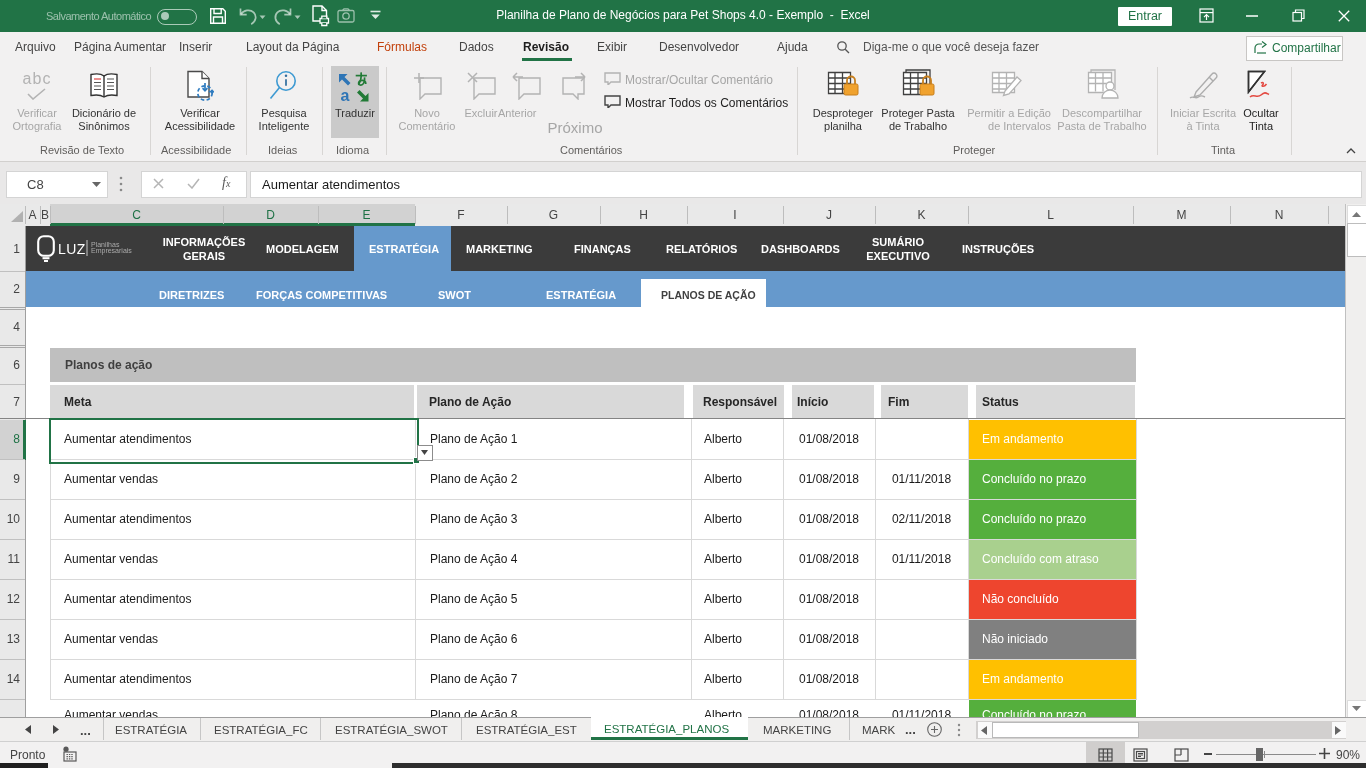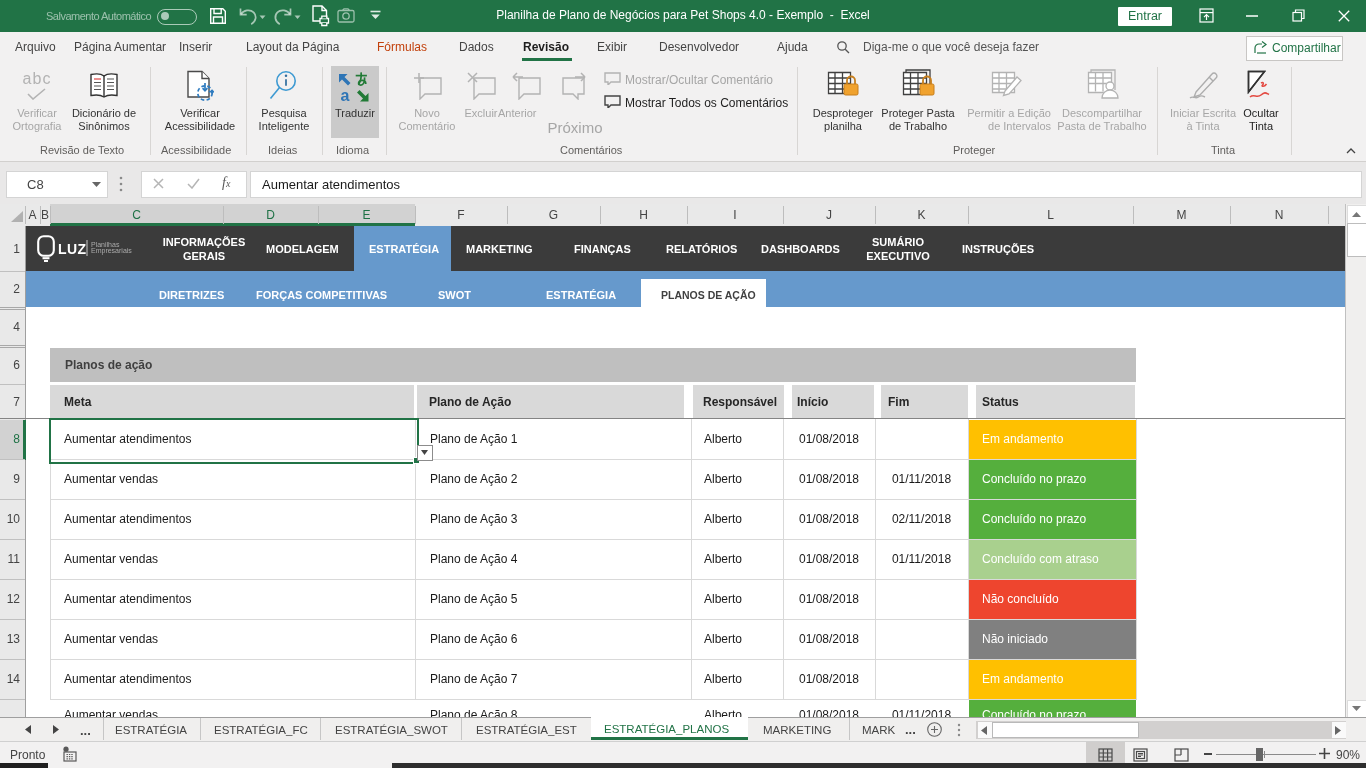--- a/index.html
+++ b/index.html
@@ -383,21 +383,21 @@
 
 <div class="ab" style="left:26px;top:226px;width:1319px;height:45px;background:#3b3b3b;"></div>
 
 <svg class="ab" style="left:37px;top:235px;" width="18" height="27" viewBox="0 0 18 27">
       <g fill="none" stroke="#fff" stroke-width="2.1">
         <rect x="1.2" y="1.2" width="15.6" height="19.6" rx="5.5"></rect>
         <path d="M5.5 23.2h7"></path>
         <path d="M7 26h4"></path>
       </g>
     </svg>
-<div class="ab tt" style="left:58px;top:241px;font-size:14px;font-weight:bold;color:#fff;letter-spacing:.4px;">LUZ</div>
+<div class="ab tt" style="left:58px;top:241px;font-size:14px;font-weight:normal;color:#fff;letter-spacing:.4px;">LUZ</div>
 <div class="ab" style="left:86px;top:240px;width:1.5px;height:16px;background:#808080;"></div>
 <div class="ab tt" style="left:91px;top:242px;font-size:7px;color:#ababab;line-height:6px;">Planilhas<br>Empresariais</div>
 
 <div class="ab tt" style="left:155px;top:235px;width:98px;text-align:center;font-size:11px;font-weight:bold;color:#fff;line-height:14px;">INFORMAÇÕES<br>GERAIS</div>
 <div class="ab tt" style="left:266px;top:243px;font-size:11px;font-weight:bold;color:#fff;">MODELAGEM</div>
 <div class="ab" style="left:354px;top:226px;width:97px;height:45px;background:#6699cc;"></div>
 <div class="ab tt" style="left:369px;top:243px;font-size:11px;font-weight:bold;color:#fff;">ESTRATÉGIA</div>
 <div class="ab tt" style="left:466px;top:243px;font-size:11px;font-weight:bold;color:#fff;">MARKETING</div>
 <div class="ab tt" style="left:574px;top:243px;font-size:11px;font-weight:bold;color:#fff;">FINANÇAS</div>
 <div class="ab tt" style="left:666px;top:243px;font-size:11px;font-weight:bold;color:#fff;">RELATÓRIOS</div>

